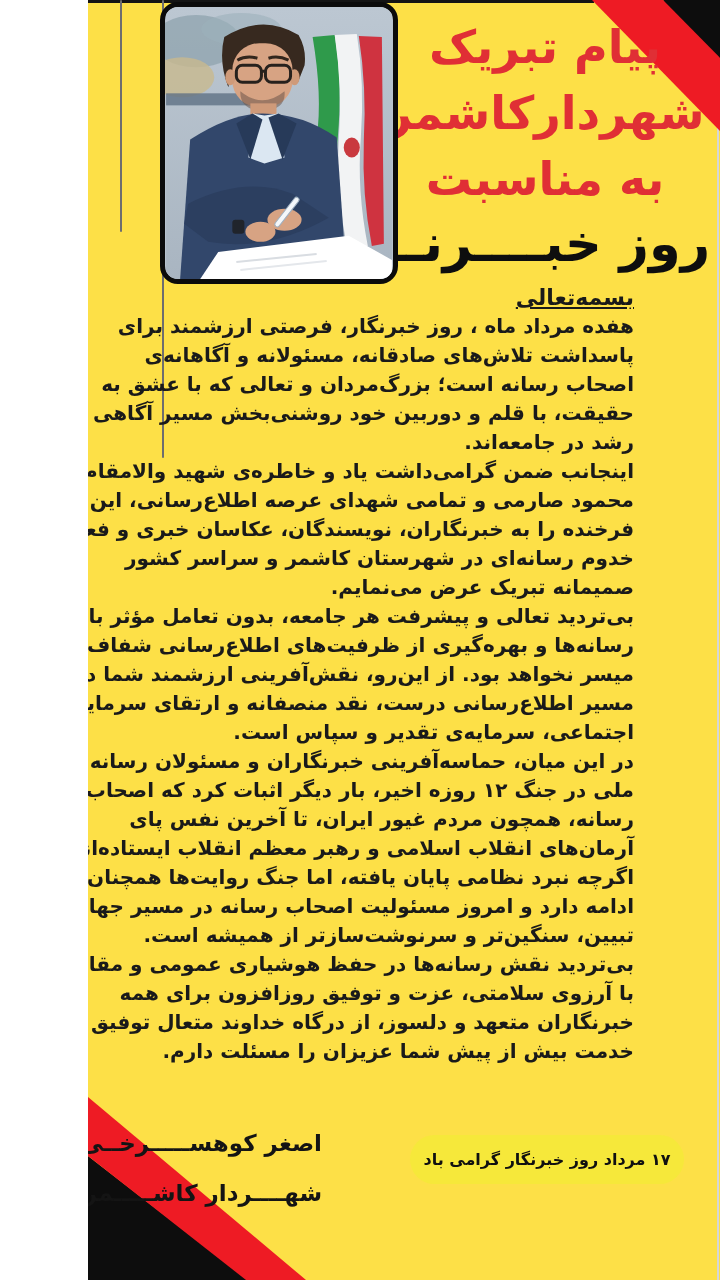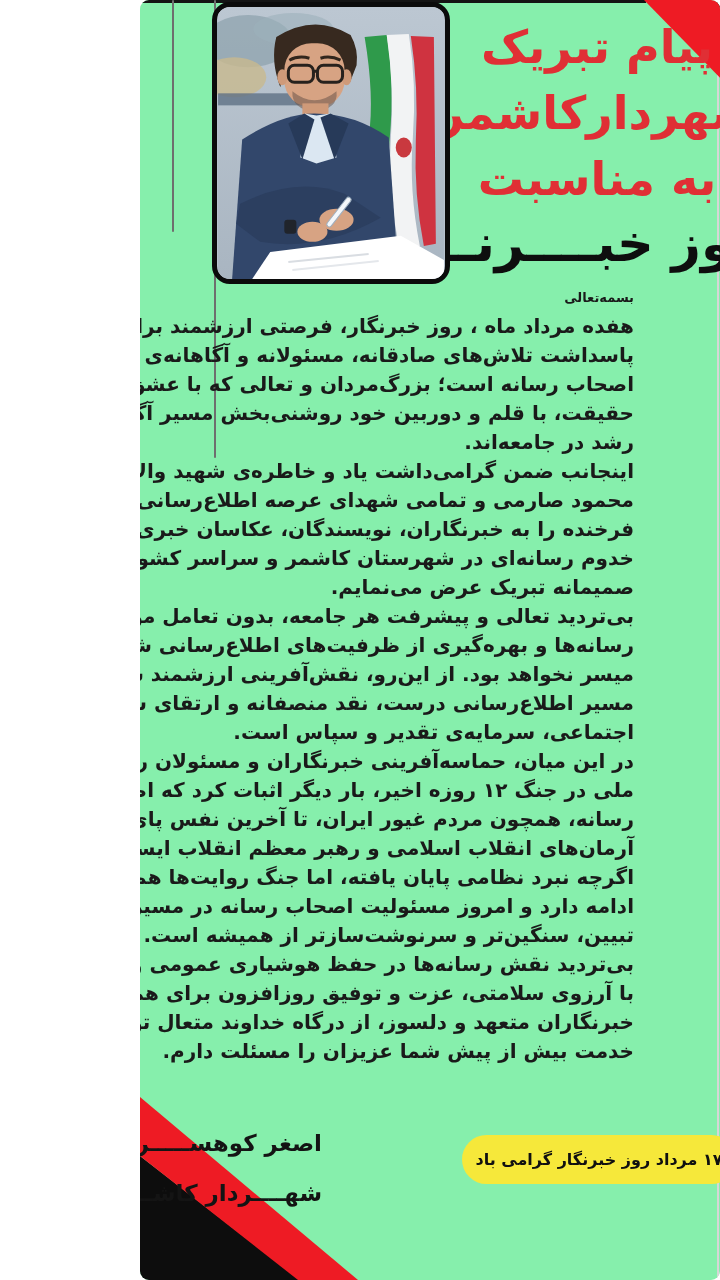--- a/index.html
+++ b/index.html
@@ -4,26 +4,25 @@
 <style>
   html,body{margin:0;padding:0;background:#ffffff;}
   :root{
     --stripe-red:#ee1b24;
     --title-red:#e02f35;
     --badge-yellow:#f6e83a;
     --ink:#161616;
   }
   .poster{
     position:relative;
-    width:580px;height:1280px;
-    background:#86efac;
+    width:632px;height:1280px;
+    background:#fde047;
     overflow:hidden;
     font-family:"DejaVu Sans","Liberation Sans",sans-serif;
     direction:rtl;
-    border-radius:9px;
   }
   
   .top-line{position:absolute;left:0;top:0;width:506px;height:3px;background:#141414;}
   .vline{position:absolute;width:2px;background:#6e6e6e;border-radius:2px;}
   .vl1{left:32px;top:0;height:232px;}
   .vl2{left:74px;top:0;height:458px;}
   .vr1{left:637px;top:827px;height:453px;}
   .vr2{left:677px;top:1025px;height:255px;}
   .edge-r{position:absolute;right:1px;top:0;width:2px;height:1280px;background:#d6d6d6;}
   
@@ -58,21 +57,21 @@
     color:#0e0e0e;font-size:51px;font-weight:900;line-height:60px;
     margin-top:2px;letter-spacing:-1px;white-space:nowrap;
   }
   
   .body-text{
     position:absolute;right:86px;top:283px;width:566px;
     text-align:right;color:#1a1a1a;
     font-size:20px;font-weight:700;line-height:29px;
   }
   .body-line{white-space:nowrap;}
-  .bismillah{font-size:13px;}
+  .bismillah{font-size:22px;text-decoration:underline;}
   
   .signature{
     position:absolute;right:398px;top:1118px;width:228px;
     text-align:center;color:#141414;
     font-size:23px;font-weight:800;line-height:50px;
   }
   .signature div{white-space:nowrap;text-align:center;}
   
   .badge{
     position:absolute;left:322px;top:1135px;width:274px;height:49px;

